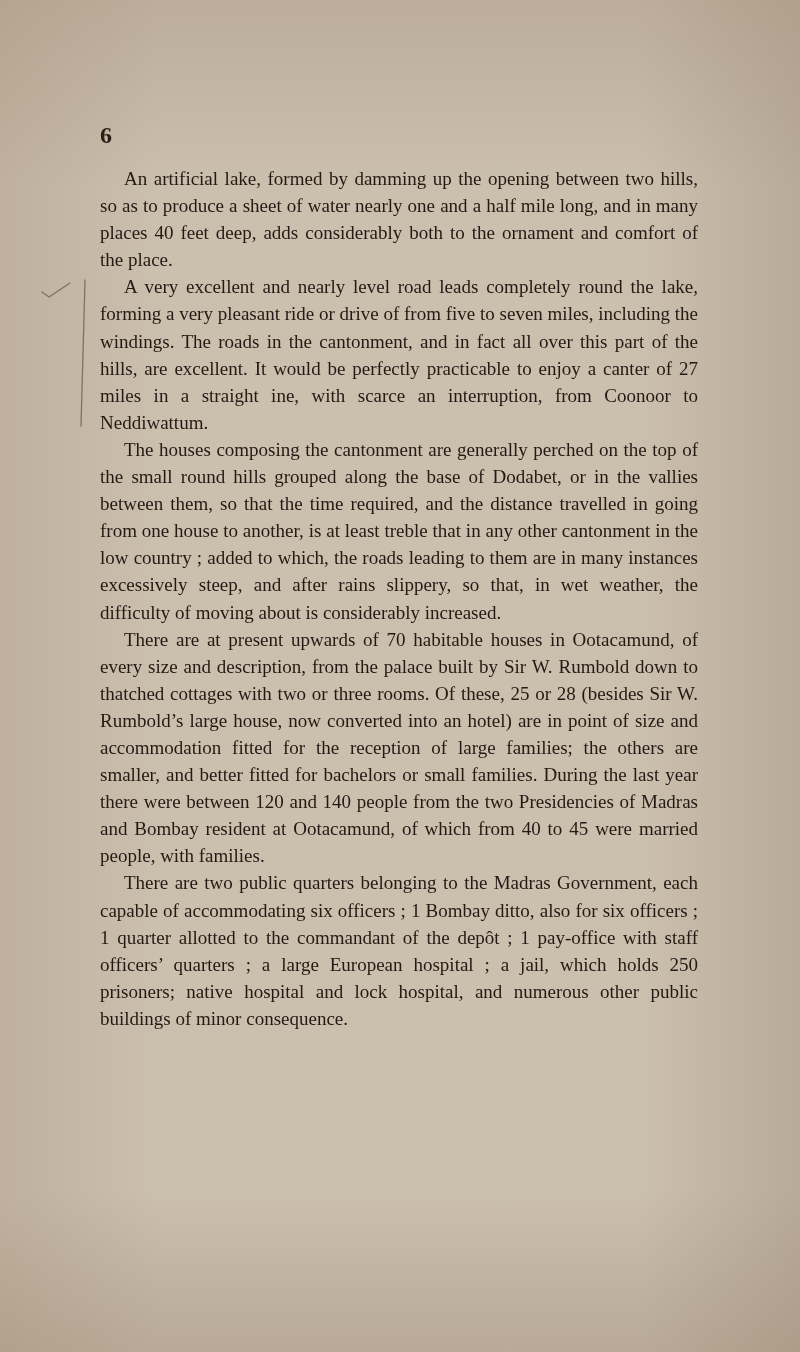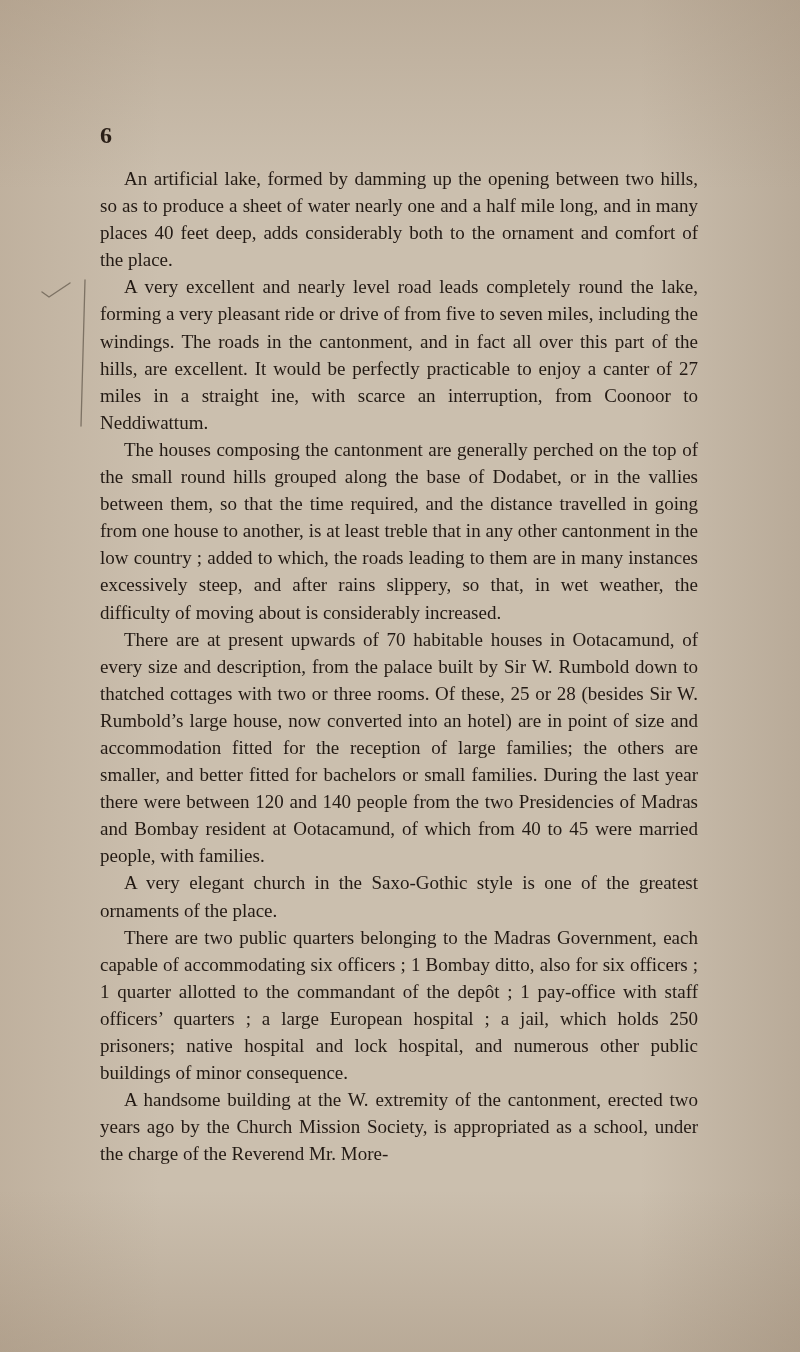--- a/index.html
+++ b/index.html
@@ -94,18 +94,16 @@
   </svg>
   <svg class="margin-line" viewBox="0 0 10 150">
     <path d="M7 2 L3 148" fill="none" stroke="#7d7264" stroke-width="1.3" stroke-linecap="round"></path>
   </svg>
 
   <div class="body-text">
     <p class="para">An artificial lake, formed by damming up the opening between two hills, so as to produce a sheet of water nearly one and a half mile long, and in many places 40 feet deep, adds considerably both to the ornament and comfort of the place.</p>
     <p class="para">A very excellent and nearly level road leads completely round the lake, forming a very pleasant ride or drive of from five to seven miles, including the windings. The roads in the cantonment, and in fact all over this part of the hills, are excellent. It would be perfectly practicable to enjoy a canter of 27 miles in a straight ine, with scarce an interruption, from Coonoor to Neddiwattum.</p>
     <p class="para">The houses composing the cantonment are generally perched on the top of the small round hills grouped along the base of Dodabet, or in the vallies between them, so that the time required, and the distance travelled in going from one house to another, is at least treble that in any other cantonment in the low country ; added to which, the roads leading to them are in many instances excessively steep, and after rains slippery, so that, in wet weather, the difficulty of moving about is considerably increased.</p>
     <p class="para">There are at present upwards of 70 habitable houses in Ootacamund, of every size and description, from the palace built by Sir W. Rumbold down to thatched cottages with two or three rooms. Of these, 25 or 28 (besides Sir W. Rumbold’s large house, now converted into an hotel) are in point of size and accommodation fitted for the reception of large families; the others are smaller, and better fitted for bachelors or small families. During the last year there were between 120 and 140 people from the two Presidencies of Madras and Bombay resident at Ootacamund, of which from 40 to 45 were married people, with families.</p>
-    <p class="para">A very elegant church in the Saxo-Gothic style is one of the greatest ornaments of the place.</p>
     <p class="para">There are two public quarters belonging to the Madras Government, each capable of accommodating six officers ; 1 Bombay ditto, also for six officers ; 1 quarter allotted to the commandant of the depôt ; 1 pay-office with staff officers’ quarters ; a large European hospital ; a jail, which holds 250 prisoners; native hospital and lock hospital, and numerous other public buildings of minor consequence.</p>
-    <p class="para">A handsome building at the W. extremity of the cantonment, erected two years ago by the Church Mission Society, is appropriated as a school, under the charge of the Reverend Mr. More-</p>
   </div>
 
 </div>
 
 </body></html>

